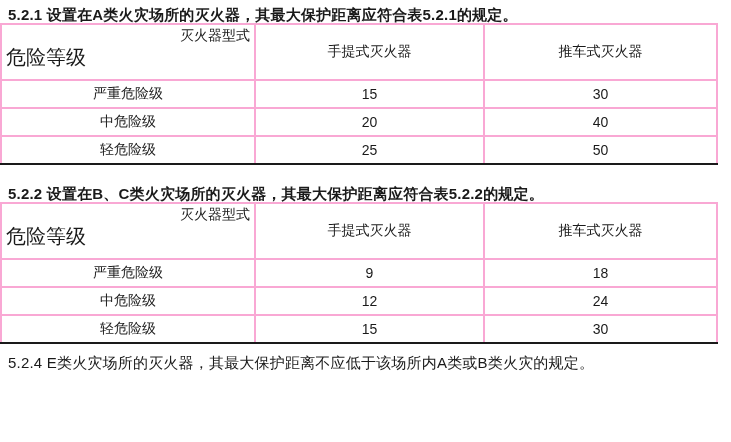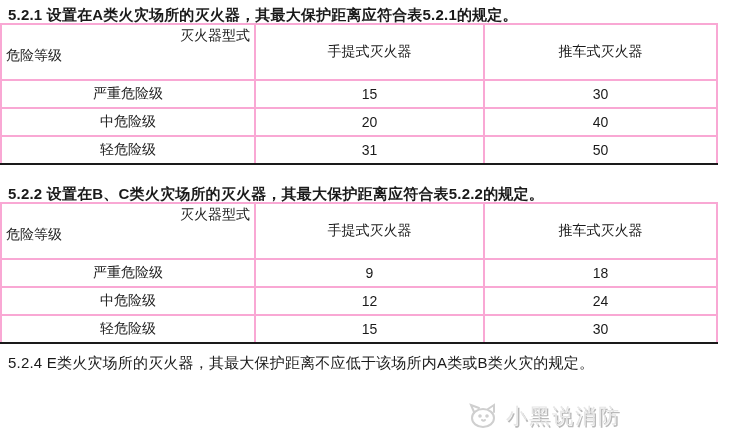--- a/index.html
+++ b/index.html
@@ -62,23 +62,23 @@
     position: relative;
   }
   .corner-top {
     position: absolute;
     top: 2px;
     right: 4px;
     font-size: 14px;
   }
   .corner-bottom {
     position: absolute;
-    bottom: 14px;
+    bottom: 8px;
     left: 4px;
-    font-size: 14px;
+    font-size: 20px;
   }
   .watermark {
     position: absolute;
     right: 8px;
     bottom: 12px;
     display: flex;
     align-items: center;
     gap: 6px;
     user-select: none;
   }
@@ -120,21 +120,21 @@
       <td>15</td>
       <td>30</td>
     </tr>
     <tr class="data-row">
       <td>中危险级</td>
       <td>20</td>
       <td>40</td>
     </tr>
     <tr class="data-row">
       <td>轻危险级</td>
-      <td>31</td>
+      <td>25</td>
       <td>50</td>
     </tr>
   </tbody>
     </table>
 
   <p class="para bold p522">5.2.2 设置在B、C类火灾场所的灭火器，其最大保护距离应符合表5.2.2的规定。</p>
 
 
   <table class="rule-table">
     <colgroup>
@@ -164,29 +164,14 @@
     <tr class="data-row">
       <td>轻危险级</td>
       <td>15</td>
       <td>30</td>
     </tr>
   </tbody>
     </table>
 
   <p class="para p524">5.2.4 E类火灾场所的灭火器，其最大保护距离不应低于该场所内A类或B类火灾的规定。</p>
 
-  <div class="watermark">
-    <span class="watermark-icon">
-      <svg width="32" height="28" viewBox="0 0 32 28">
-        <g fill="none" stroke="#cfcfcf" stroke-width="2" stroke-linecap="round">
-          <path d="M6 10 L3 3 L11 6"></path>
-          <path d="M20 7 L26 3 L26 10"></path>
-          <ellipse cx="15" cy="16" rx="11" ry="9"></ellipse>
-          <circle cx="12" cy="14" r="0.8" fill="#cfcfcf"></circle>
-          <circle cx="19" cy="14" r="0.8" fill="#cfcfcf"></circle>
-          <path d="M14 18 Q15.5 19.5 17 18"></path>
-        </g>
-      </svg>
-    </span>
-    <span class="watermark-text">小黑说消防</span>
-  </div>
 
 </div>
 
 </body></html>

